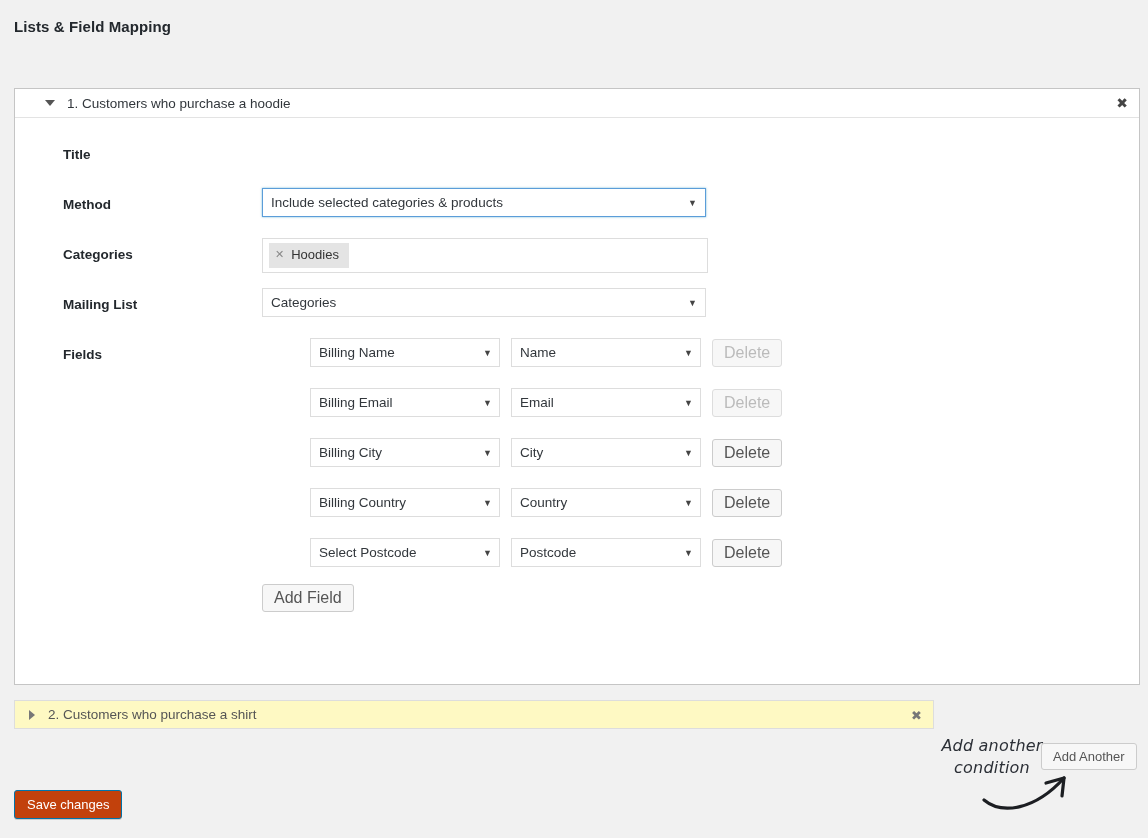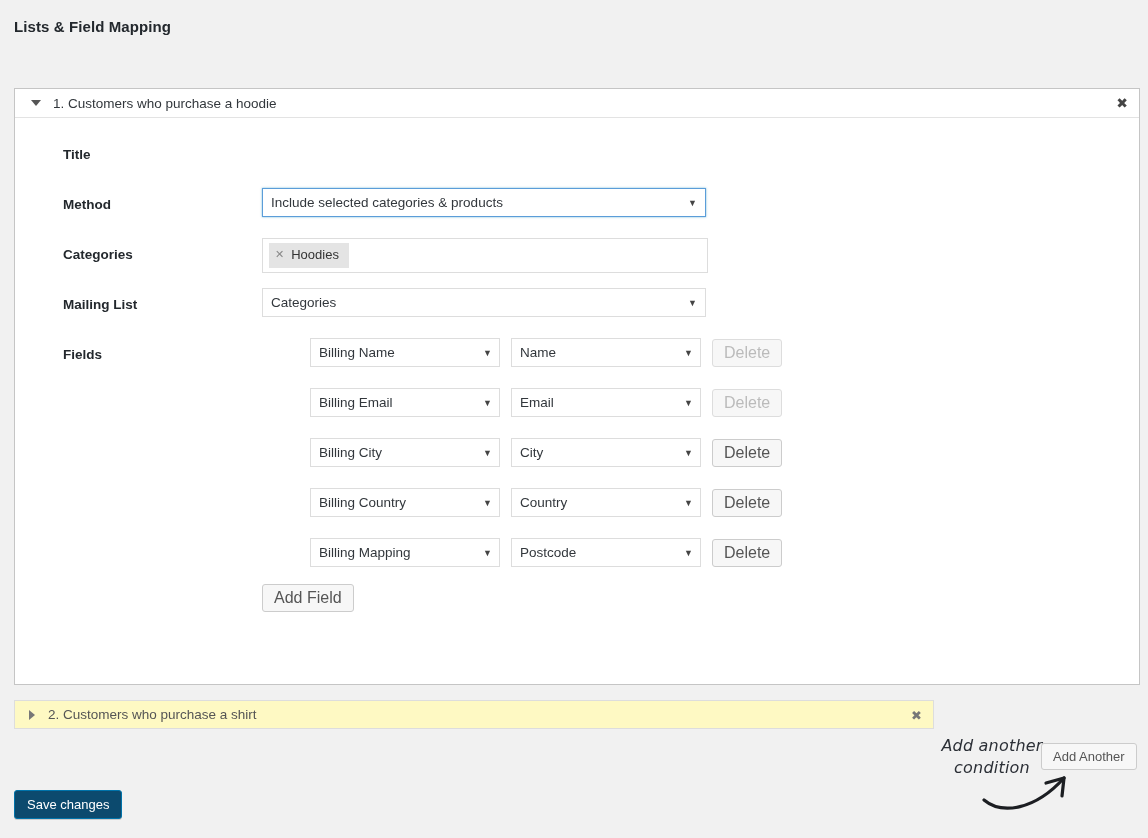--- a/index.html
+++ b/index.html
@@ -37,21 +37,21 @@
     background: #fff;
     border: 1px solid #c5c5c5;
   }
   .panel-head {
     position: relative;
     height: 29px;
     border-bottom: 1px solid #e3e3e3;
     background: #fff;
     display: flex;
     align-items: center;
-    padding-left: 16px;
+    padding-left: 30px;
   }
   .caret-down {
     width: 0; height: 0;
     border-left: 5px solid transparent;
     border-right: 5px solid transparent;
     border-top: 6px solid #555;
     margin-right: 12px;
   }
   .caret-right {
     width: 0; height: 0;
@@ -244,21 +244,21 @@
     position: absolute;
     left: 980px; top: 768px;
     width: 100px; height: 52px;
   }
 
   .btn-save {
     position: absolute;
     left: 14px; top: 790px;
     height: 29px;
     padding: 0 12px;
-    background: #0c4a6e;
+    background: #c2410c;
     border: 1px solid #0073aa;
     color: #fff;
     font-family: "Liberation Sans", sans-serif;
     font-size: 13px;
     border-radius: 3px;
     cursor: pointer;
     box-shadow: 0 1px 0 rgba(0,0,0,.15);
   }
 </style>
 </head>
@@ -362,21 +362,21 @@
             </div>
             <div class="sel-sm">
               <span>Country</span>
               <span class="arrow">▼</span>
             </div>
             <button class="btn">Delete</button>
           </div>
 
           <div class="fieldrow">
             <div class="sel-sm">
-              <span>Billing Mapping</span>
+              <span>Select Postcode</span>
               <span class="arrow">▼</span>
             </div>
             <div class="sel-sm">
               <span>Postcode</span>
               <span class="arrow">▼</span>
             </div>
             <button class="btn">Delete</button>
           </div>
 
           <button class="btn btn-addfield">Add Field</button>

